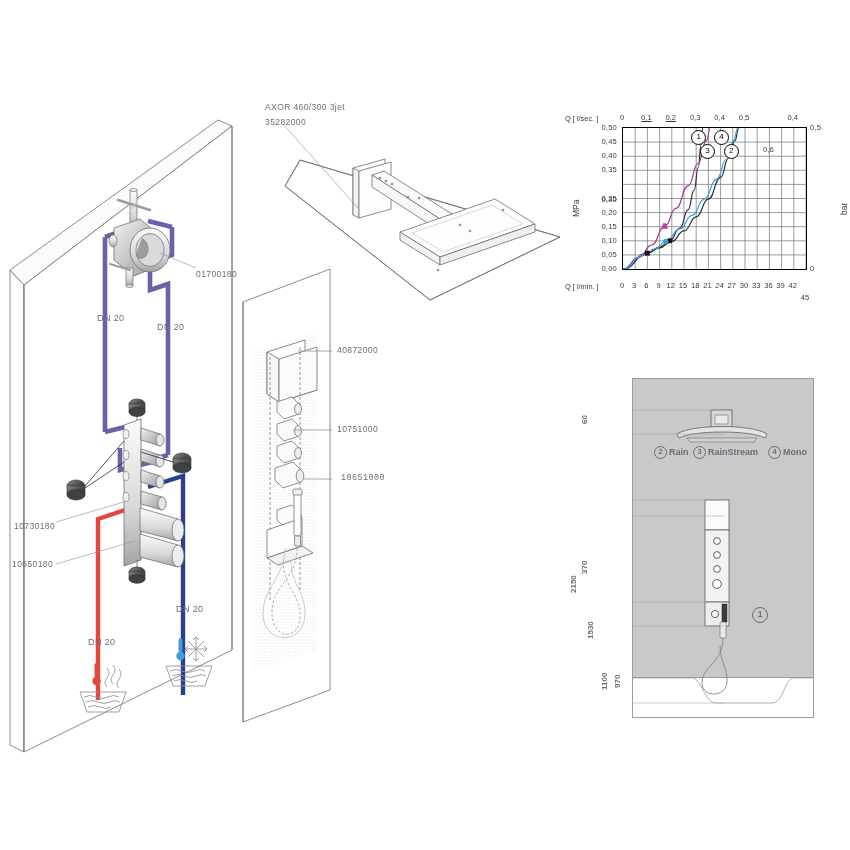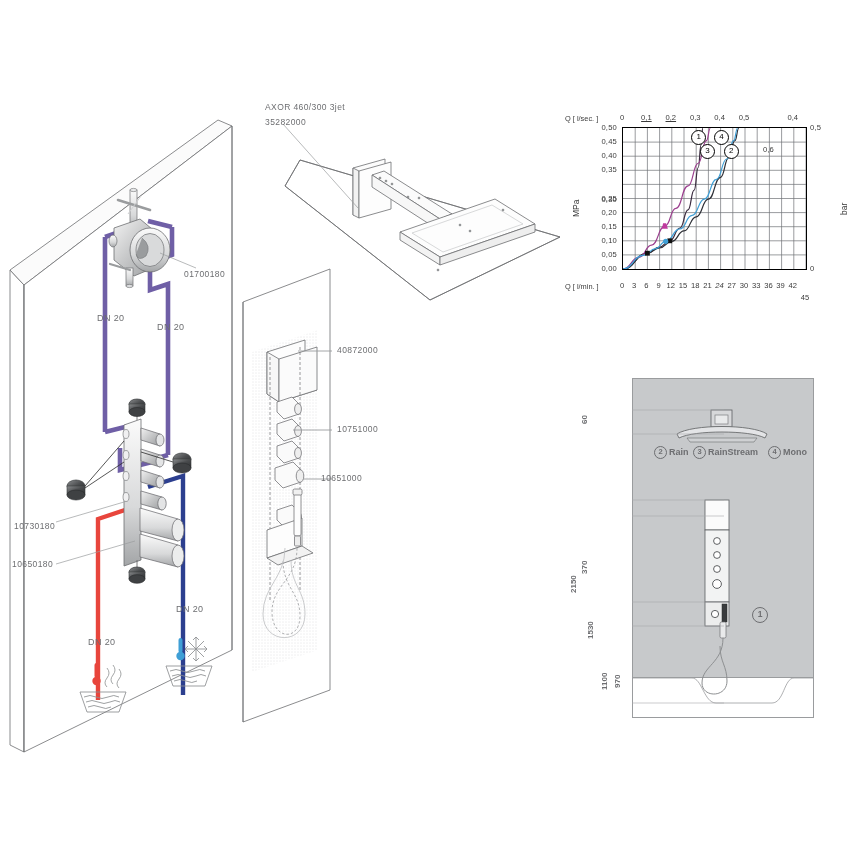--- a/index.html
+++ b/index.html
@@ -303,25 +303,25 @@
       <path d="M170 671 q6 -3 12 0 q6 3 12 0 q6 -3 11 0"></path>
       <path d="M172 676 q6 -3 12 0 q6 3 12 0 q5 -3 10 0"></path>
       <path d="M174 681 q6 -3 12 0 q6 3 11 0"></path>
     </g>
   </g>
 </svg>
 
 <div class="lbl" style="left:265px;top:102px;">AXOR 460/300 3jet</div>
 <div class="lbl" style="left:265px;top:117px;">35282000</div>
 
-<div class="lbl" style="left:184px;top:269px;">01700180</div>
+<div class="lbl" style="left:196px;top:269px;">01700180</div>
 
 <div class="lbl" style="left:337px;top:345px;">40872000</div>
 <div class="lbl" style="left:337px;top:424px;">10751000</div>
-<div class="lbl" style="left:321px;top:473px;">10651000</div>
+<div class="lbl" style="left:341px;top:473px;font-family:Liberation Mono, monospace;">10651000</div>
 
 <div class="lbl" style="left:14px;top:521px;">10730180</div>
 <div class="lbl" style="left:12px;top:559px;">10650180</div>
 
 <div class="lbl pipe" style="left:97px;top:313px;">DN 20</div>
 <div class="lbl pipe" style="left:157px;top:322px;">DN 20</div>
 <div class="lbl pipe" style="left:88px;top:637px;">DN 20</div>
 <div class="lbl pipe" style="left:176px;top:604px;">DN 20</div>
 
 <div class="chart-wrap">

